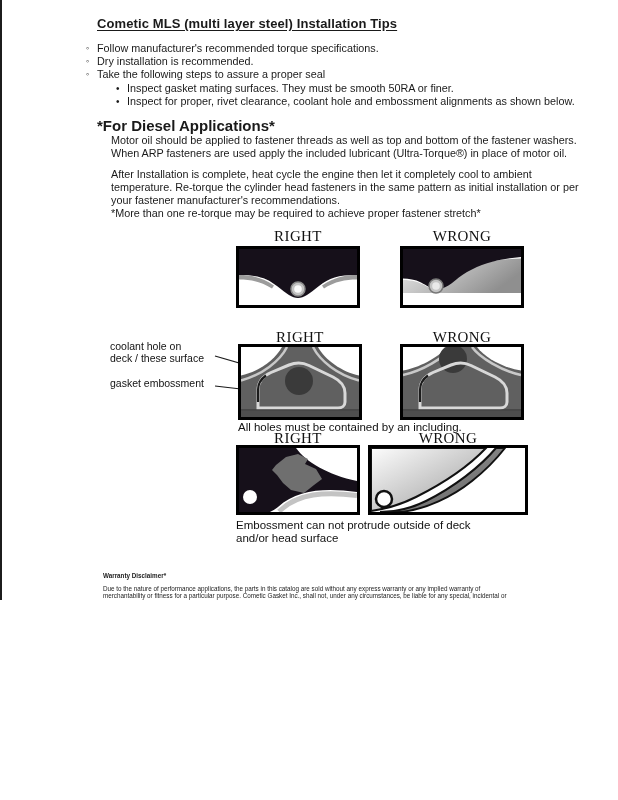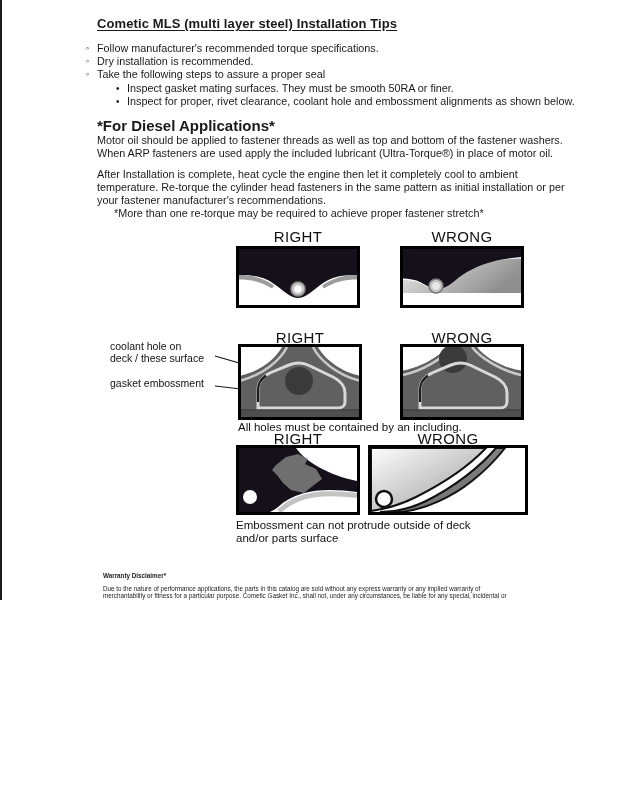--- a/index.html
+++ b/index.html
@@ -11,25 +11,25 @@
   .title{
     position:absolute;left:97px;top:16px;margin:0;font-size:13px;font-weight:bold;
     text-decoration:underline;text-underline-offset:2px;letter-spacing:.1px;
   }
   .bullets{position:absolute;left:86px;top:42px;width:490px;font-size:10.8px;line-height:13.2px;}
   .bullet{display:flex;}
   .bullet .marker{width:11px;flex:0 0 11px;text-align:left;font-size:9px;line-height:13.2px;}
   .bullet.sub{margin-left:30px;}
   .bullet.sub .marker{font-size:10px;}
   .diesel-head{position:absolute;left:97px;top:117px;margin:0;font-size:15px;font-weight:bold;}
-  .para{position:absolute;left:97px;margin:0;font-size:10.8px;line-height:13px;width:468px;}
+  .para{position:absolute;left:111px;margin:0;font-size:10.8px;line-height:13px;width:468px;}
   .p1{top:134px;}
   .p2{top:168px;}
-  .note{top:207px;margin-left:17px;}
-  .dg-head{position:absolute;font-size:15px;letter-spacing:.4px;text-align:center;color:#111;}
+  .note{top:207px;}
+  .dg-head{position:absolute;font-size:15px;letter-spacing:.4px;text-align:center;color:#111;font-family:Liberation Serif, serif;}
   .caption{position:absolute;font-size:11.5px;line-height:13px;color:#111;}
   .dg-box{position:absolute;display:block;}
   .row2-label{position:absolute;left:110px;width:103px;font-size:10.5px;line-height:12px;color:#111;}
   .warranty{position:absolute;left:103px;top:572px;width:412px;font-size:6.3px;line-height:7.1px;color:#222;}
   .warranty h2{margin:0 0 6px 0;font-size:6.3px;font-weight:bold;}
   .warranty p{margin:0 0 6px 0;}
   .warranty p.tight{margin-top:-6px;}
   .footer-code{position:absolute;left:387px;top:756px;font-size:13px;color:#222;}
 </style>
 </head>
@@ -169,21 +169,21 @@
     </defs>
     <rect x="0" y="0" width="160" height="70" fill="#ffffff"></rect>
     <path d="M128,3 C112,22 86,42 58,56 C44,63 28,67 12,67 L34,67 C58,64 84,52 104,36 C118,25 130,12 137,3 Z" fill="url(#g3b)" stroke="#111" stroke-width="2"></path>
     <path d="M3,3 H118 C100,22 72,40 48,52 C34,59 18,64 3,66 Z" fill="url(#g3)" stroke="#111" stroke-width="2"></path>
     <circle cx="16" cy="54" r="8" fill="#ffffff" stroke="#111" stroke-width="2.5"></circle>
     <rect x="1.5" y="1.5" width="157" height="67" fill="none" stroke="#000" stroke-width="3"></rect>
   </svg>
 
   <div class="caption" style="left:236px;top:519px;">
     <div>Embossment can not protrude outside of deck</div>
-    <div>and/or parts surface</div>
+    <div>and/or head surface</div>
   </div>
 
   <div class="warranty">
     <h2>Warranty Disclaimer*</h2>
     <p>Due to the nature of performance applications, the parts in this catalog are sold without any express warranty or any implied warranty of merchantability or fitness for a particular purpose.  Cometic Gasket Inc., shall not, under any circumstances, be liable for any special, incidental or consequential damages, including, person, party or property, but not limited to, damage, or loss of property or equipment, loss of profits or revenue, cost of purchased or replacement goods, or claims of customers of the purchase, which may arise and/or result from sale, installation or use of these parts.  Installation of these parts could adversely affect the motor manufacturers warranty coverage.</p>
     <p>VENUE-The agreed upon venue, in the event of dispute whatsoever between the parties, whether instituted by either party, including, but not limited to, contract terms, payment terms, delivery, type, defects, sufficiency of product, shall be the Court of Common Pleas, Lake County, Ohio or the Painesville Municipal Court, Lake County, Ohio, depending on the amount in controversy.</p>
     <p class="tight">This agreement shall be governed by and construed under the laws of the State of Ohio.</p>
     <p>All prices and terms are subject to change without notice.</p>
     <p>Terms COD- Secured with a completed dealer/jobber application on File, COD-Company check with a current credit card number on file.  Open accounts may be established by well rated firms.  A credit application is available upon request.  Open accounts are due payable Net 30 days from date of invoice.  No statement will be sent.  If an account becomes 60 or more days past due, it is subject to being placed on credit hold.  No orders will be shipped or new orders accepted until past due balance is paid.  If an account becomes 90 or more days past due, it is subject to being placed for collections.  All costs of collection are the responsibility of the customer, including attorney fees, court costs, and other expenses of litigation.</p>
     <p>Returns- Authorized (RGA) must be obtained in advance on all returns.  A packing slip or invoice number must accompany the merchandise.  No returns after 30 days from invoice date.  All returns are subject to a 25% restocking charge.  All custom designed and custom manufactured gaskets are non-returnable.</p>

